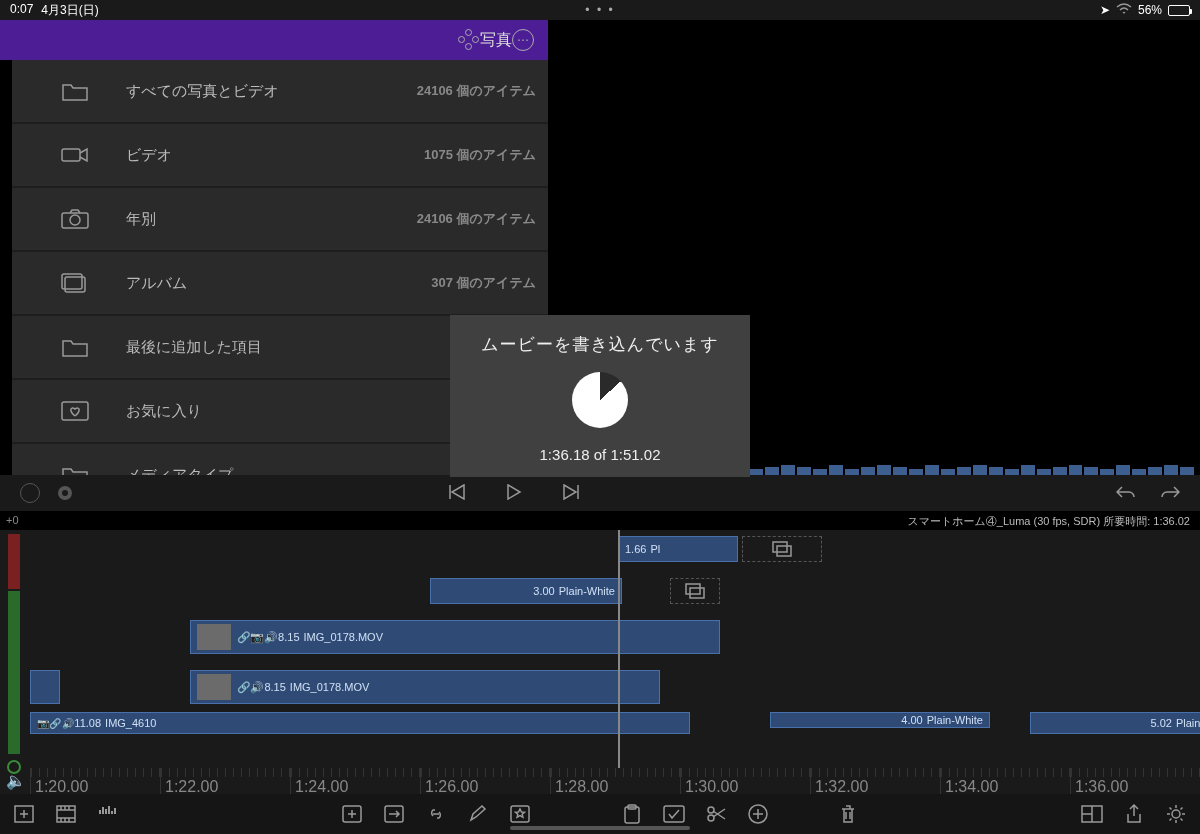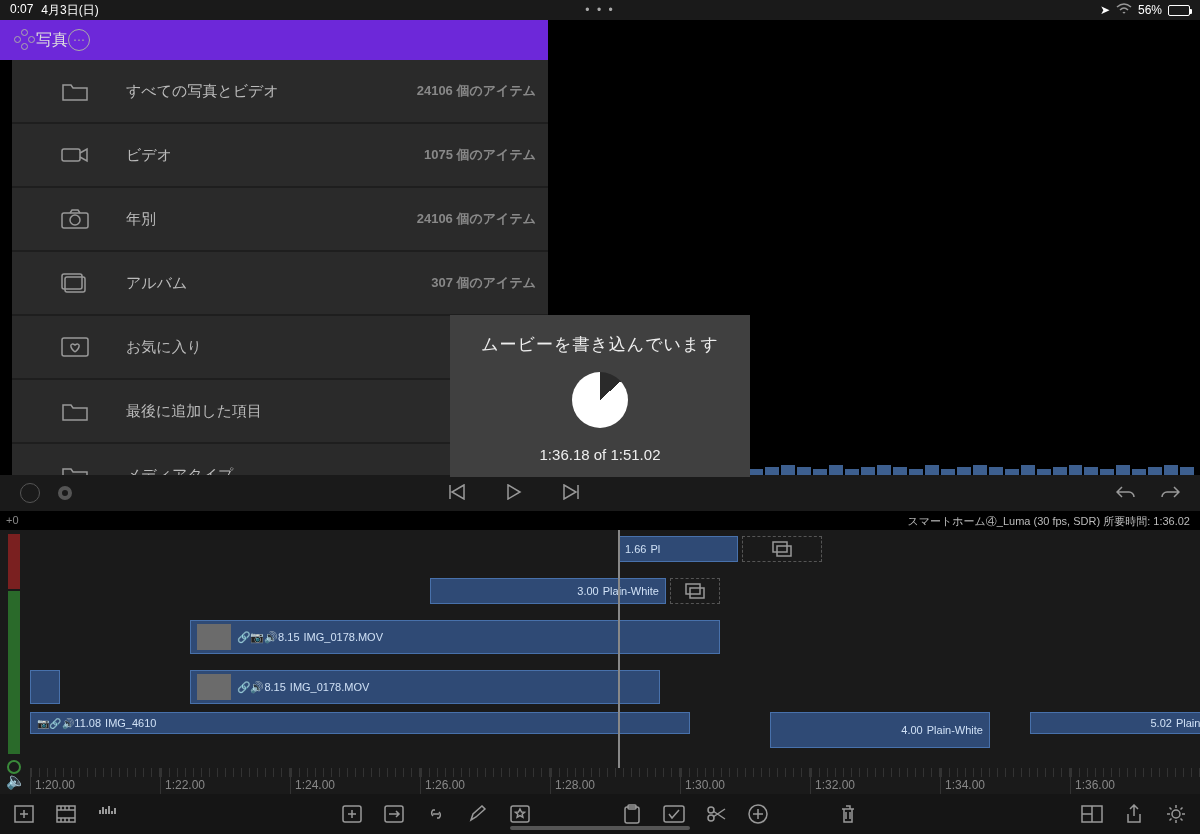--- a/index.html
+++ b/index.html
@@ -8,21 +8,21 @@
 
 .status-bar { height: 20px; display: flex; align-items: center; justify-content: space-between; padding: 0 10px; font-size: 12px; background: #1a1a1a; }
 .status-left { display: flex; gap: 8px; }
 .status-center { position: absolute; left: 50%; transform: translateX(-50%); letter-spacing: 2px; color: #aaa; }
 .status-right { display: flex; align-items: center; gap: 6px; }
 .battery-icon { width: 22px; height: 11px; border: 1px solid #fff; border-radius: 2px; position: relative; }
 .battery-icon::after { content: ""; position: absolute; right: -3px; top: 3px; width: 2px; height: 5px; background: #fff; border-radius: 0 1px 1px 0; }
 .battery-fill { height: 100%; width: 56%; background: #fff; }
 
 
-.left-header { height: 40px; display: flex; align-items: center; justify-content: flex-start; padding: 16px 14px; background: #6d28d9; position: absolute; top: 20px; left: 0; width: 548px; }
+.left-header { height: 40px; display: flex; align-items: center; justify-content: flex-end; padding: 16px 14px; background: #4c1d95; position: absolute; top: 20px; left: 0; width: 548px; }
 .settings-circle { width: 22px; height: 22px; border: 1.5px solid #aaa; border-radius: 50%; display: flex; align-items: center; justify-content: center; font-size: 12px; color: #aaa; }
 .flower-icon { width: 22px; height: 22px; position: relative; }
 .flower-icon span { position: absolute; width: 7px; height: 7px; border: 1.5px solid #aaa; border-radius: 50%; }
 .flower-icon span:nth-child(1){top:0;left:7px;} .flower-icon span:nth-child(2){top:7px;left:0;} .flower-icon span:nth-child(3){top:7px;left:14px;} .flower-icon span:nth-child(4){top:14px;left:7px;}
 
 
 .sidebar { position: absolute; top: 60px; left: 12px; width: 548px; height: 415px; background: #1e1e1e; overflow: hidden; }
 .side-item { height: 62px; margin-bottom: 2px; background: #2a2a2a; display: flex; align-items: center; padding: 0 24px 0 48px; color: #bbb; font-size: 15px; }
 .side-icon { width: 30px; height: 22px; margin-right: 36px; display: flex; align-items: center; justify-content: center; }
 .side-label { flex: 1; }
@@ -59,21 +59,21 @@
 .lm-circle { width: 14px; height: 14px; border: 2px solid #3a8a3a; border-radius: 50%; margin-top: 6px; margin-left: -1px; }
 
 .clips { position: absolute; left: 30px; right: 0; top: 0; bottom: 26px; }
 .clip { position: absolute; background: #2f4a75; border: 1px solid #4871ab; font-size: 11px; color: #cfe0f5; display: flex; align-items: center; padding: 0 6px; overflow: hidden; white-space: nowrap; }
 .clip.dashed { background: transparent; border: 1px dashed #555; }
 .clip .thumb { width: 34px; height: 26px; background: #6b6b6b; margin-right: 6px; flex-shrink: 0; }
 .clip .ci { margin-right: 4px; }
 .playhead { position: absolute; top: 0; bottom: 0; width: 2px; background: #888; left: 588px; }
 .playhead::before { content: attr(data-time); position: absolute; top: -16px; left: -20px; font-size: 10px; color: #aaa; }
 
-.ruler { position: absolute; left: 30px; right: 0; bottom: 0; height: 26px; display: flex; color: #888; font-size: 12px; }
+.ruler { position: absolute; left: 30px; right: 0; bottom: 0; height: 26px; display: flex; color: #888; font-size: 16px; }
 .ruler div { flex: 1; border-left: 1px solid #333; padding-left: 4px; padding-top: 10px; position: relative; }
 .ruler div::before { content: ""; position: absolute; top: 0; left: 0; right: 0; height: 9px; background: repeating-linear-gradient(90deg, #333 0 1px, transparent 1px 8px); }
 .speaker-icon { position: absolute; left: 6px; bottom: 4px; color: #777; font-size: 16px; }
 
 
 .toolbar { position: absolute; bottom: 0; left: 0; right: 0; height: 40px; background: #151515; display: flex; align-items: center; padding: 0 12px; color: #777; }
 .tb-group { display: flex; gap: 18px; align-items: center; }
 .tb-spacer { flex: 1; }
 .tb-btn { width: 24px; height: 20px; display: flex; align-items: center; justify-content: center; }
 .home-indicator { position: absolute; bottom: 4px; left: 50%; transform: translateX(-50%); width: 180px; height: 4px; background: #555; border-radius: 3px; }
@@ -155,36 +155,36 @@
         <svg class="photo-svg" viewBox="0 0 28 20">
           <rect x="4" y="4" width="20" height="15" rx="2"></rect>
           <rect x="1" y="1" width="20" height="15" rx="2"></rect>
         </svg>
       </span>
     <span class="side-label">アルバム</span>
     <span class="side-count">307 個のアイテム</span>
   </div>
   <div class="side-item">
     <span class="side-icon">
+        <svg class="folder-svg" viewBox="0 0 26 20">
+          <path d="M1 4 h8 l2 3 h14 v12 h-24 z"></path>
+        </svg>
+      </span>
+    <span class="side-label">最後に追加した項目</span>
+    <span class="side-count">75</span>
+  </div>
+  <div class="side-item">
+    <span class="side-icon">
         <svg class="photo-svg" viewBox="0 0 28 20">
           <rect x="1" y="1" width="26" height="18" rx="2"></rect>
           <path d="M14 15 C8 10 9 5 14 8 C19 5 20 10 14 15"></path>
         </svg>
       </span>
     <span class="side-label">お気に入り</span>
     <span class="side-count">234</span>
-  </div>
-  <div class="side-item">
-    <span class="side-icon">
-        <svg class="folder-svg" viewBox="0 0 26 20">
-          <path d="M1 4 h8 l2 3 h14 v12 h-24 z"></path>
-        </svg>
-      </span>
-    <span class="side-label">最後に追加した項目</span>
-    <span class="side-count">75</span>
   </div>
   <div class="side-item">
     <span class="side-icon">
         <svg class="folder-svg" viewBox="0 0 26 20">
           <path d="M1 4 h8 l2 3 h14 v12 h-24 z"></path>
         </svg>
       </span>
     <span class="side-label">メディアタイプ</span>
     <span class="side-count">1</span>
   </div>
@@ -276,21 +276,21 @@
     <div class="clip" style="left:588px; top:6px; width:120px; height:26px;">
       <span class="ci">1.66</span>
         <span>Pl</span>
     </div>
     <div class="clip dashed" style="left:712px; top:6px; width:80px; height:26px;">
       <svg width="20" height="16" viewBox="0 0 20 16" style="margin:auto;">
           <rect x="1" y="1" width="14" height="10"></rect>
           <rect x="5" y="5" width="14" height="10"></rect>
         </svg>
     </div>
-    <div class="clip" style="left:400px; top:48px; width:236px; height:26px; text-align:right; justify-content:flex-end;">
+    <div class="clip" style="left:400px; top:48px; width:192px; height:26px; text-align:right; justify-content:flex-end;">
       <span class="ci">3.00</span>
         <span>Plain-White</span>
     </div>
     <div class="clip dashed" style="left:640px; top:48px; width:50px; height:26px;">
       <svg width="20" height="16" viewBox="0 0 20 16" style="margin:auto;">
           <rect x="1" y="1" width="14" height="10"></rect>
           <rect x="5" y="5" width="14" height="10"></rect>
         </svg>
     </div>
     <div class="clip" style="left:160px; top:90px; width:530px; height:34px;">
@@ -307,21 +307,21 @@
       <span>🔗</span>
       <span>🔊</span>
       <span class="ci">8.15</span>
         <span>IMG_0178.MOV</span>
     </div>
     <div class="clip" style="left:0; top:182px; width:660px; height:22px;">
       <span style="font-size:10px;">📷🔗🔊</span>
       <span class="ci">11.08</span>
         <span>IMG_4610</span>
     </div>
-    <div class="clip" style="left:740px; top:182px; width:220px; height:36px; justify-content:flex-end;">
+    <div class="clip" style="left:740px; top:182px; width:220px; height:16px; justify-content:flex-end;">
       <span class="ci">4.00</span>
         <span>Plain-White</span>
     </div>
     <div class="clip" style="left:1000px; top:182px; width:200px; height:22px; justify-content:flex-end;">
       <span class="ci">5.02</span>
         <span>Plain-Whi</span>
     </div>
 
     <div class="playhead" data-time="1:28.15"></div>
   </div>

